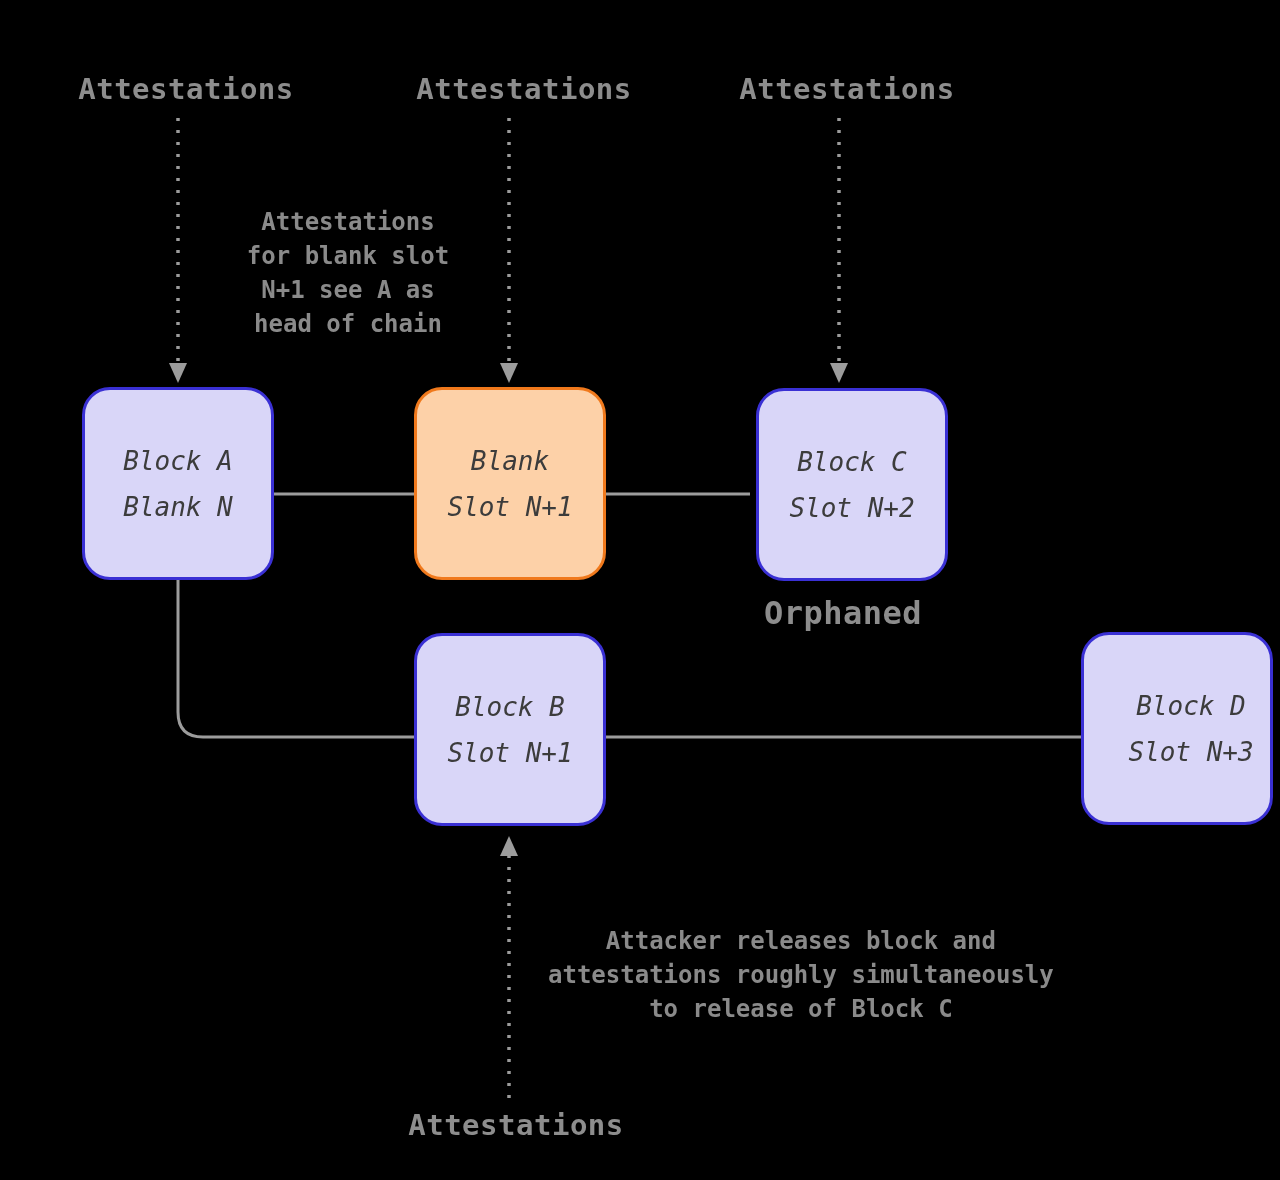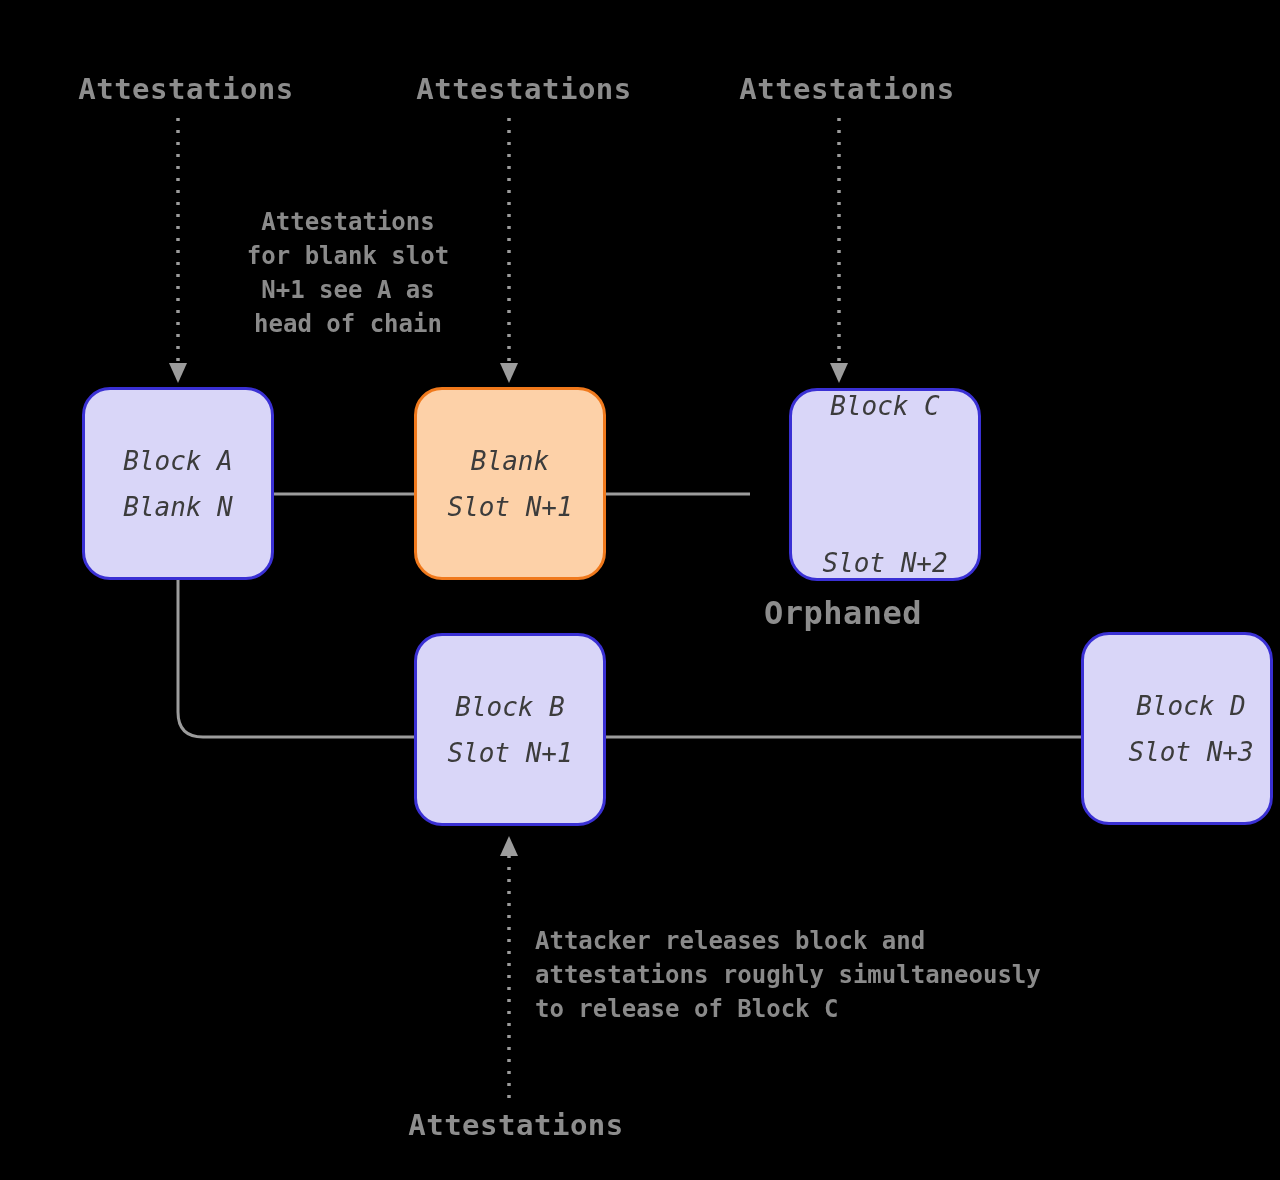--- a/index.html
+++ b/index.html
@@ -112,36 +112,36 @@
   <div class="block lavender" style="left:46px; top:387px;">
     <div>Block A</div>
     <div>Blank N</div>
   </div>
 
   <div class="block orange" style="left:378px; top:387px;">
     <div>Blank</div>
     <div>Slot N+1</div>
   </div>
 
-  <div class="block lavender" style="left:753px; top:388px;justify-content:space-between;">
+  <div class="block lavender" style="left:720px; top:388px;">
     <div>Block C</div>
     <div>Slot N+2</div>
   </div>
 
   <div class="gray-label orphaned-label" style="left:807px; top:594px;">Orphaned</div>
 
   <div class="block lavender" style="left:378px; top:633px;">
     <div>Block B</div>
     <div>Slot N+1</div>
   </div>
 
   <div class="block lavender" style="left:1045px; top:632px;padding-left:28px;">
     <div>Block D</div>
     <div>Slot N+3</div>
   </div>
 
-  <div class="note" style="left:499px; top:924px;">Attacker releases block and
+  <div class="note" style="left:512px; top:924px;text-align:center;">Attacker releases block and
 attestations roughly simultaneously
 to release of Block C</div>
 
   <div class="gray-label" style="left:480px; top:1108px;">Attestations</div>
 
 </div>
 
 </body></html>

